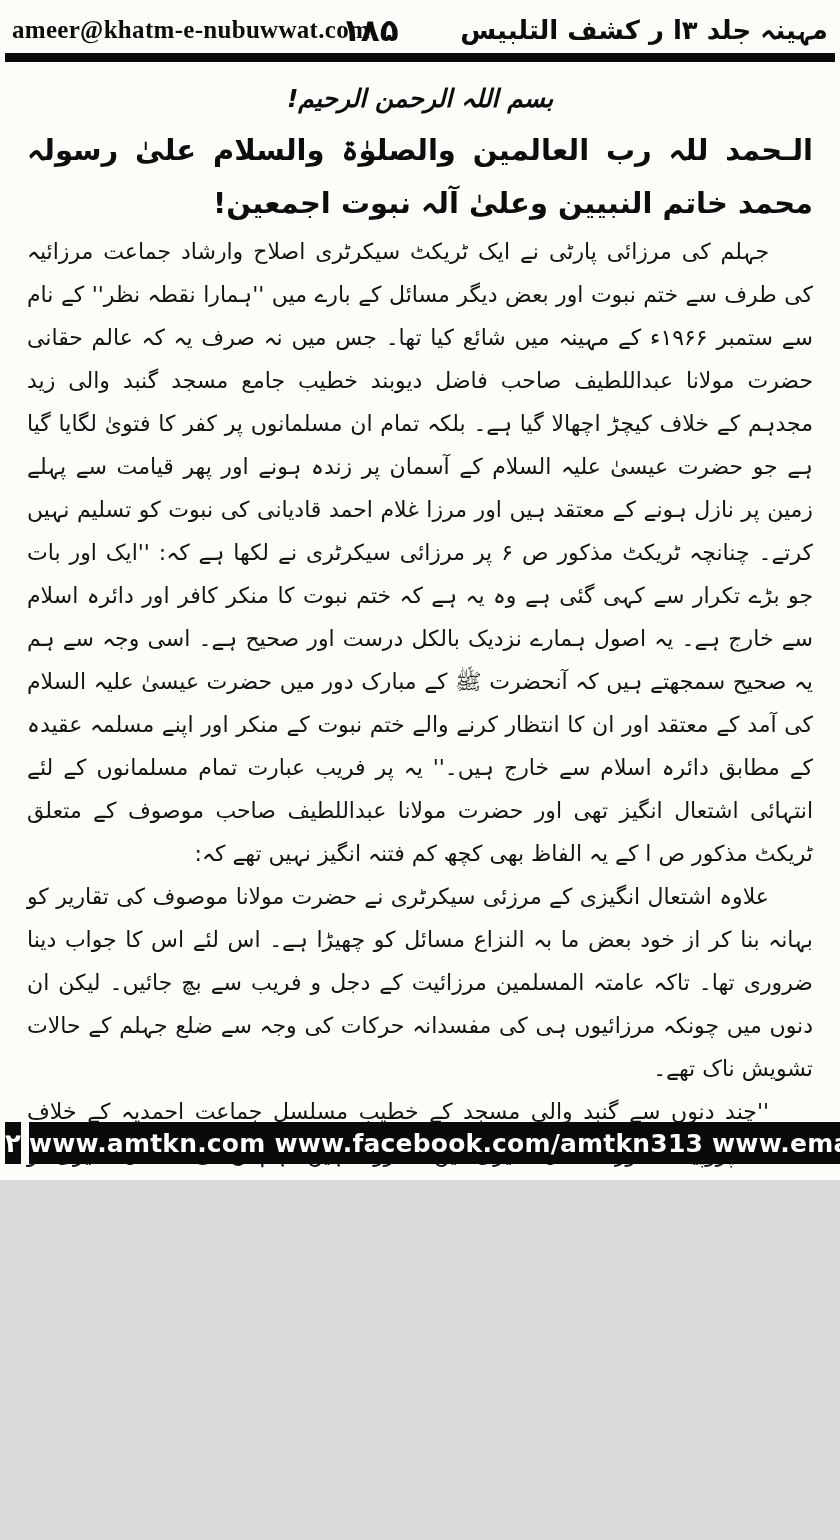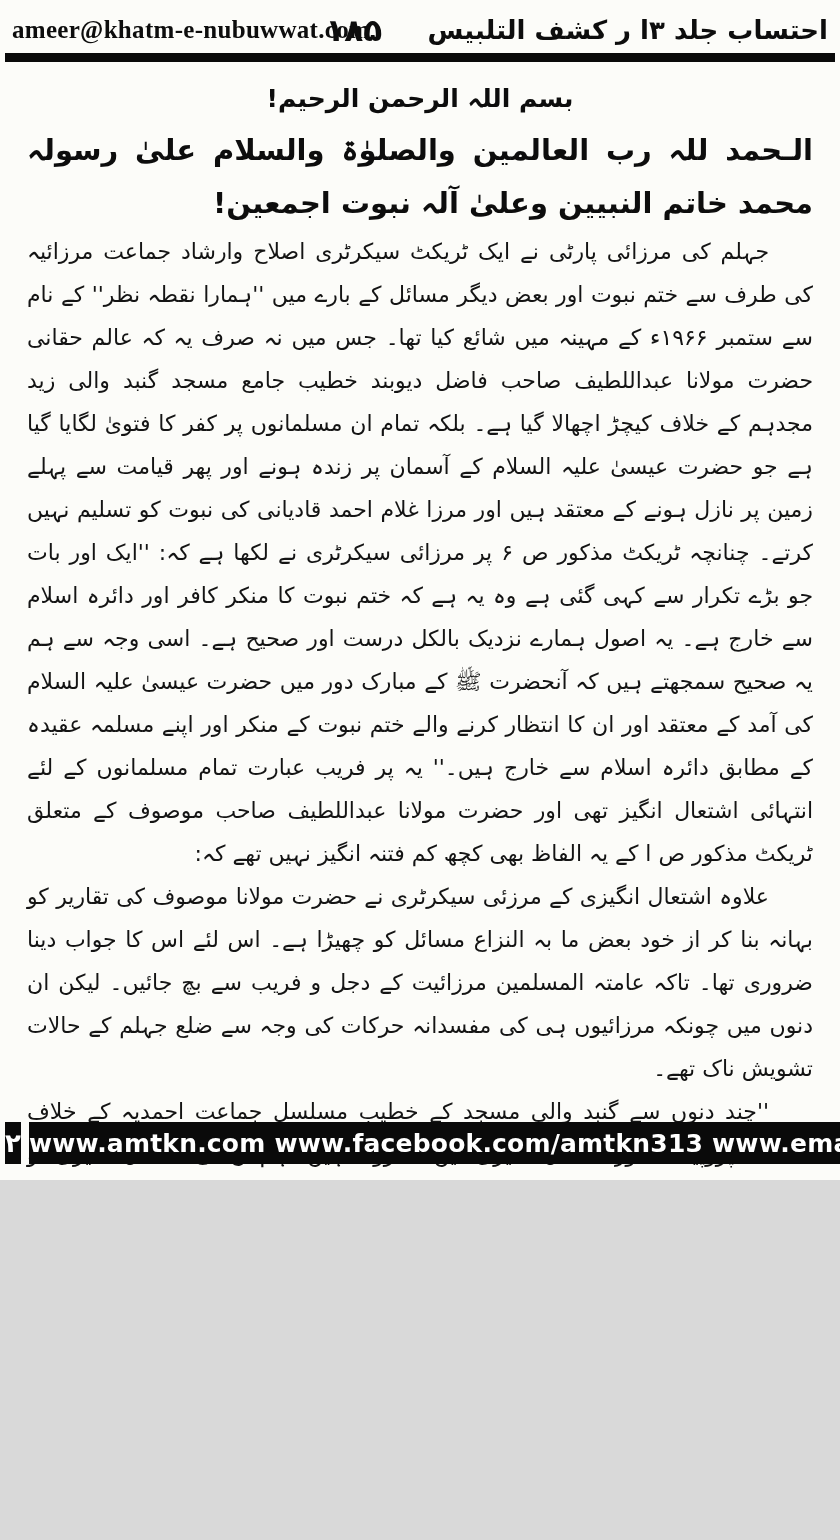--- a/index.html
+++ b/index.html
@@ -51,20 +51,21 @@
   
   .content {
     direction: rtl;
     padding: 16px 27px 0 27px;
   }
   .basmala {
     text-align: center;
     font-size: 25px;
     font-weight: 600;
     line-height: 42px;
+    font-style: italic;
   }
   .hamd {
     font-weight: bold;
     font-size: 29px;
     line-height: 53px;
     text-align: justify;
     margin-top: 4px;
   }
   p.body-para {
     font-size: 22px;
@@ -108,21 +109,21 @@
   }
 </style>
 </head>
 <body>
 
 <div class="page">
 
   <div class="header">
     <span class="header-email">ameer@khatm-e-nubuwwat.com</span>
     <span class="header-page-num">۱۸۵</span>
-    <span class="header-title">احتساب جلد ۳ا ر کشف التلبیس</span>
+    <span class="header-title">مہینہ جلد ۳ا ر کشف التلبیس</span>
   </div>
 
   <div class="top-rule"></div>
 
   <div class="content">
     <div class="basmala">بسم اللہ الرحمن الرحیم!</div>
     <div class="hamd">الـحمد للہ رب العالمین والصلوٰۃ والسلام علیٰ رسولہ محمد خاتم النبیین وعلیٰ آلہ نبوت اجمعین!</div>
 
     <p class="body-para">جہلم کی مرزائی پارٹی نے ایک ٹریکٹ سیکرٹری اصلاح وارشاد جماعت مرزائیہ کی طرف سے ختم نبوت اور بعض دیگر مسائل کے بارے میں ''ہمارا نقطہ نظر'' کے نام سے ستمبر ۱۹۶۶ء کے مہینہ میں شائع کیا تھا۔ جس میں نہ صرف یہ کہ عالم حقانی حضرت مولانا عبداللطیف صاحب فاضل دیوبند خطیب جامع مسجد گنبد والی زید مجدہم کے خلاف کیچڑ اچھالا گیا ہے۔ بلکہ تمام ان مسلمانوں پر کفر کا فتویٰ لگایا گیا ہے جو حضرت عیسیٰ علیہ السلام کے آسمان پر زندہ ہونے اور پھر قیامت سے پہلے زمین پر نازل ہونے کے معتقد ہیں اور مرزا غلام احمد قادیانی کی نبوت کو تسلیم نہیں کرتے۔ چنانچہ ٹریکٹ مذکور ص ۶ پر مرزائی سیکرٹری نے لکھا ہے کہ: ''ایک اور بات جو بڑے تکرار سے کہی گئی ہے وہ یہ ہے کہ ختم نبوت کا منکر کافر اور دائرہ اسلام سے خارج ہے۔ یہ اصول ہمارے نزدیک بالکل درست اور صحیح ہے۔ اسی وجہ سے ہم یہ صحیح سمجھتے ہیں کہ آنحضرت ﷺ کے مبارک دور میں حضرت عیسیٰ علیہ السلام کی آمد کے معتقد اور ان کا انتظار کرنے والے ختم نبوت کے منکر اور اپنے مسلمہ عقیدہ کے مطابق دائرہ اسلام سے خارج ہیں۔'' یہ پر فریب عبارت تمام مسلمانوں کے لئے انتہائی اشتعال انگیز تھی اور حضرت مولانا عبداللطیف صاحب موصوف کے متعلق ٹریکٹ مذکور ص ا کے یہ الفاظ بھی کچھ کم فتنہ انگیز نہیں تھے کہ:</p>
     <p class="body-para">علاوہ اشتعال انگیزی کے مرزئی سیکرٹری نے حضرت مولانا موصوف کی تقاریر کو بہانہ بنا کر از خود بعض ما بہ النزاع مسائل کو چھیڑا ہے۔ اس لئے اس کا جواب دینا ضروری تھا۔ تاکہ عامتہ المسلمین مرزائیت کے دجل و فریب سے بچ جائیں۔ لیکن ان دنوں میں چونکہ مرزائیوں ہی کی مفسدانہ حرکات کی وجہ سے ضلع جہلم کے حالات تشویش ناک تھے۔</p>

